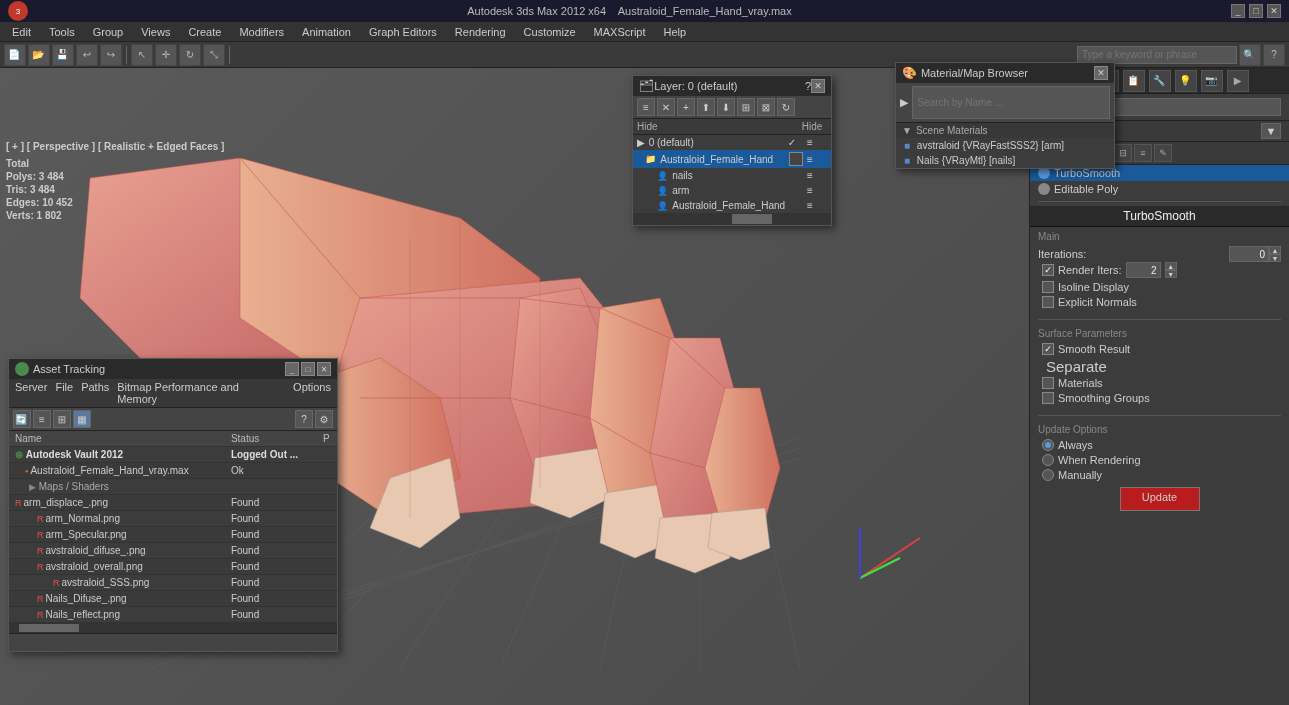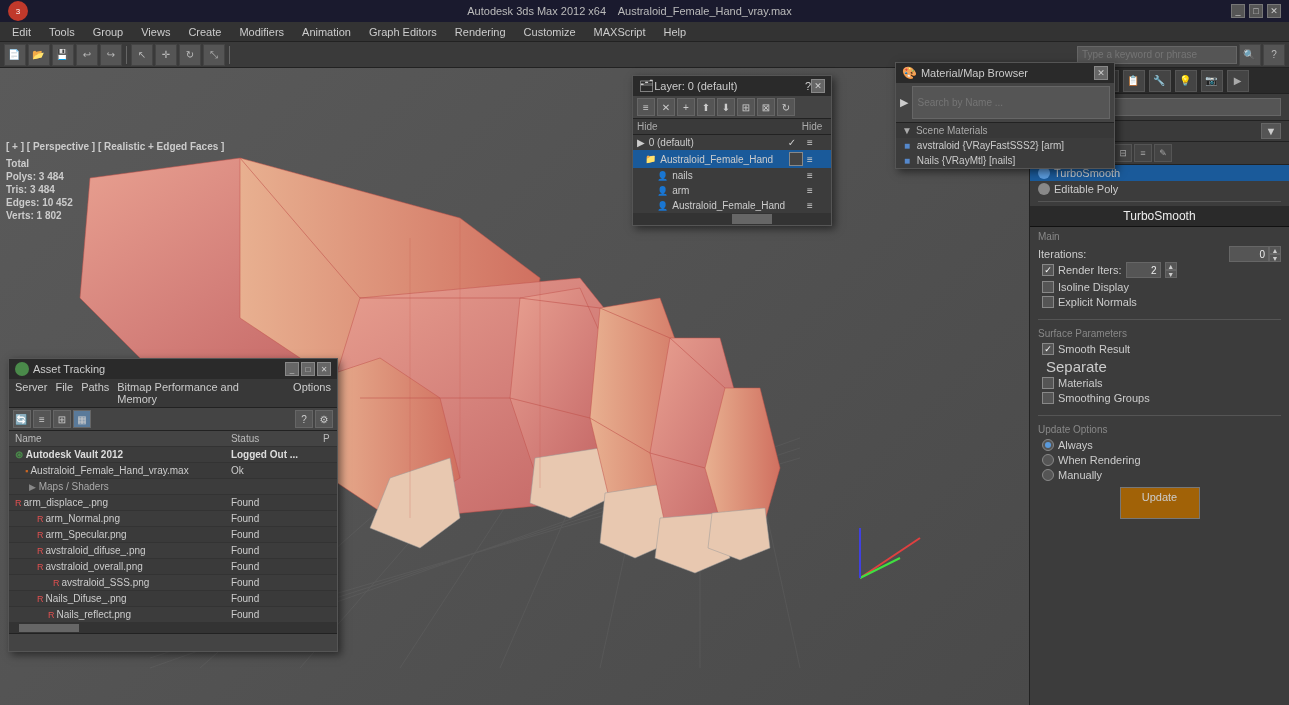--- a/index.html
+++ b/index.html
@@ -242,22 +242,22 @@
       content: '';
       width: 6px; height: 6px;
       border-radius: 50%;
       background: #5a9adc;
     }
 
     .update-btn {
       margin: 6px auto;
       display: block;
       width: 80px;
-      height: 32px;
-      background: #a16207;
+      height: 24px;
+      background: #b91c1c;
       border: 1px solid #777;
       color: #ccc;
       font-size: 11px;
       cursor: pointer;
       text-align: center;
       line-height: 18px;
     }
 
     
     .layer-dialog {
@@ -931,21 +931,21 @@
         <td style="padding-left:44px;"><span class="file-icon">R</span><span>avstraloid_SSS.png</span></td>
         <td>Found</td>
         <td></td>
       </tr>
       <tr>
         <td style="padding-left:28px;"><span class="file-icon">R</span><span>Nails_Difuse_.png</span></td>
         <td>Found</td>
         <td></td>
       </tr>
       <tr>
-        <td style="padding-left:39px;"><span class="file-icon">R</span><span>Nails_reflect.png</span></td>
+        <td style="padding-left:28px;"><span class="file-icon">R</span><span>Nails_reflect.png</span></td>
         <td>Found</td>
         <td></td>
       </tr>
     </tbody>
   </table>
   <div class="asset-scrollbar">
     <div class="asset-scrollbar-thumb"></div>
   </div>
   <div class="asset-status-bar"></div>
 </div>

